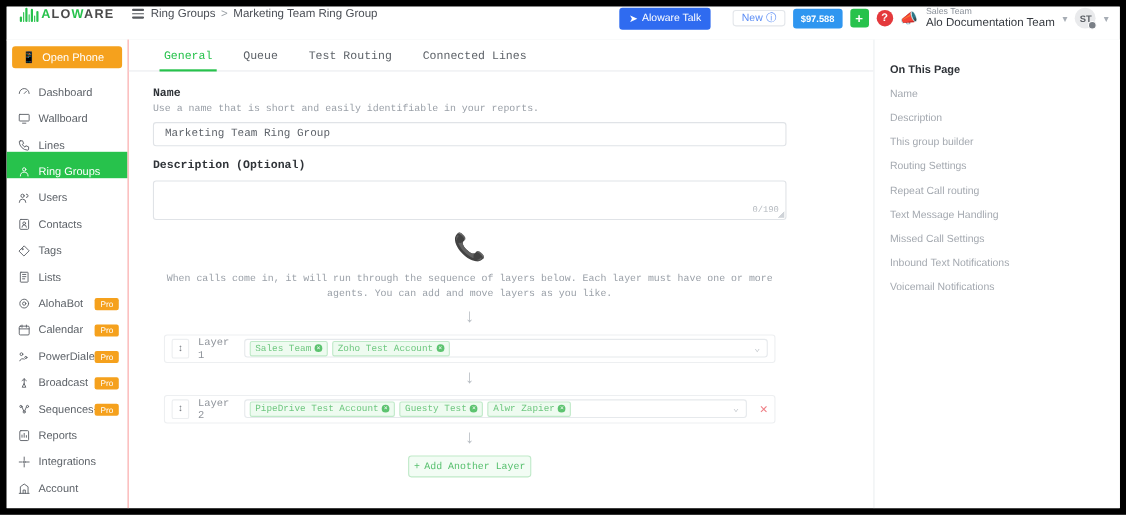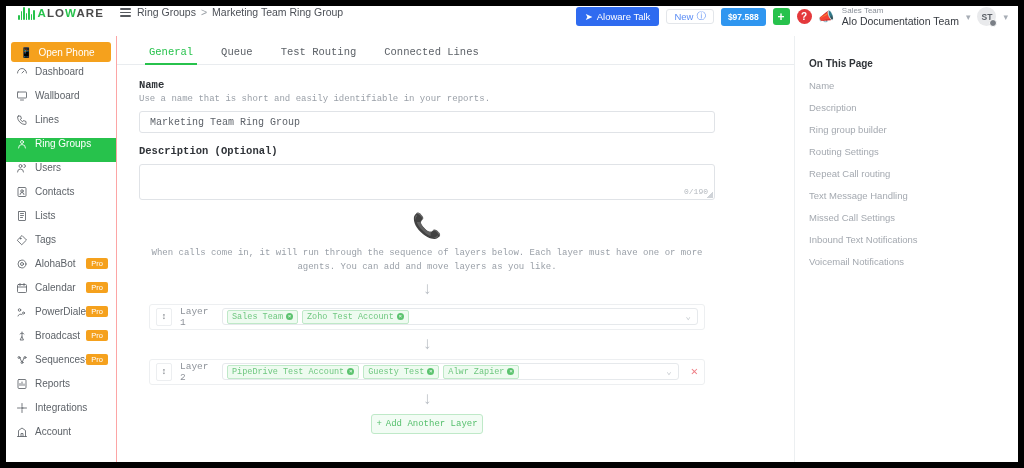--- a/index.html
+++ b/index.html
@@ -28,21 +28,21 @@
   .hamburger span{display:block;height:1.5px;background:#56595e;margin:2px 0;border-radius:1px;}
   .crumbs{display:flex;align-items:center;gap:5px;font-size:10.5px;color:#4c5057;margin-left:6px;}
   .crumbs .sep{color:#9aa0a6;}
   .top-right{margin-left:auto;display:flex;align-items:center;gap:7px;padding-right:10px;}
   .btn-talk{
     background:#2f6bf0;color:#fff;border-radius:3px;font-size:9.5px;
     padding:4px 9px;display:flex;align-items:center;gap:4px;white-space:nowrap;
   }
   .btn-new{
     border:1px solid #e3e6ea;border-radius:3px;color:#5b8df5;font-size:9.5px;
-    padding:0 7px;display:flex;align-items:center;gap:3px;background:#fff;
+    padding:0 7px;display:flex;align-items:center;gap:3px;background:#fff;margin-left:13px;
   }
   .chip-balance{
     background:#2f96f0;color:#fff;border-radius:3px;font-size:8.5px;
     padding:4px 7px;font-weight:600;white-space:nowrap;
   }
   .sq{width:17px;height:17px;border-radius:3px;display:flex;align-items:center;
       justify-content:center;color:#fff;font-size:12px;font-weight:700;}
   .sq.green{background:#27c24c;}
   .ic-help{width:15px;height:15px;border-radius:50%;background:#e4393c;color:#fff;
       font-size:10px;font-weight:700;display:flex;align-items:center;justify-content:center;}
@@ -62,21 +62,21 @@
   .sidebar{
     position:absolute;left:0;top:30px;width:110px;height:426px;
     background:#fff;border-right:1px solid #e8eaec;
   }
   .openphone{
     margin:6px 5px 4px 5px;height:20px;background:#f5a11d;border-radius:3px;
     color:#fff;font-size:10px;display:flex;align-items:center;gap:6px;padding-left:9px;
     box-sizing:border-box;
   }
   .navitem{
-    height:24px;display:flex;align-items:flex-start;gap:7px;padding-left:10px;
+    height:24px;display:flex;align-items:flex-end;gap:7px;padding-left:10px;
     font-size:10px;color:#5d6268;box-sizing:border-box;position:relative;
   }
   .navitem.active{background:#27c24c;color:#fff;}
   .navicon{width:12px;height:12px;flex:0 0 12px;display:flex;align-items:center;justify-content:center;}
   .navicon svg{display:block;}
   .pro{
     position:absolute;right:8px;background:#f5a11d;color:#fff;border-radius:2px;
     font-size:7.5px;padding:1px 5px;font-weight:400;
   }
   
@@ -250,34 +250,34 @@
               <rect x="4" y="3" width="16" height="18" rx="2"></rect>
               <circle cx="12" cy="10" r="2.5"></circle>
               <path d="M8 17a4 4 0 018 0"></path>
             </svg>
           </span>
           <span>Contacts</span>
         </div>
         <div class="navitem">
           <span class="navicon">
             <svg width="12" height="12" viewBox="0 0 24 24" fill="none" stroke="currentColor" stroke-width="1.7" stroke-linecap="round" stroke-linejoin="round">
+              <path d="M3 12l9-9 9 9-9 9z"></path>
+              <circle cx="9" cy="9" r="1"></circle>
+            </svg>
+          </span>
+          <span>Tags</span>
+        </div>
+        <div class="navitem">
+          <span class="navicon">
+            <svg width="12" height="12" viewBox="0 0 24 24" fill="none" stroke="currentColor" stroke-width="1.7" stroke-linecap="round" stroke-linejoin="round">
               <rect x="5" y="3" width="14" height="18" rx="1"></rect>
               <path d="M9 7h6M9 11h6M9 15h4"></path>
             </svg>
           </span>
           <span>Lists</span>
-        </div>
-        <div class="navitem">
-          <span class="navicon">
-            <svg width="12" height="12" viewBox="0 0 24 24" fill="none" stroke="currentColor" stroke-width="1.7" stroke-linecap="round" stroke-linejoin="round">
-              <path d="M3 12l9-9 9 9-9 9z"></path>
-              <circle cx="9" cy="9" r="1"></circle>
-            </svg>
-          </span>
-          <span>Tags</span>
         </div>
         <div class="navitem">
           <span class="navicon">
             <svg width="12" height="12" viewBox="0 0 24 24" fill="none" stroke="currentColor" stroke-width="1.7" stroke-linecap="round" stroke-linejoin="round">
               <circle cx="12" cy="12" r="8"></circle>
               <circle cx="12" cy="12" r="3"></circle>
             </svg>
           </span>
           <span>AlohaBot</span>
           <span class="pro">Pro</span>
@@ -425,21 +425,21 @@
         </div>
       </div>
     </div>
   </div>
 
   <div class="rail">
     <h4>On This Page</h4>
     <div id="rail-list">
         <div class="ri">Name</div>
         <div class="ri">Description</div>
-        <div class="ri">Ring group builder</div>
+        <div class="ri">This group builder</div>
         <div class="ri">Routing Settings</div>
         <div class="ri">Repeat Call routing</div>
         <div class="ri">Text Message Handling</div>
         <div class="ri">Missed Call Settings</div>
         <div class="ri">Inbound Text Notifications</div>
         <div class="ri">Voicemail Notifications</div>
       </div>
   </div>
 
 </div>

